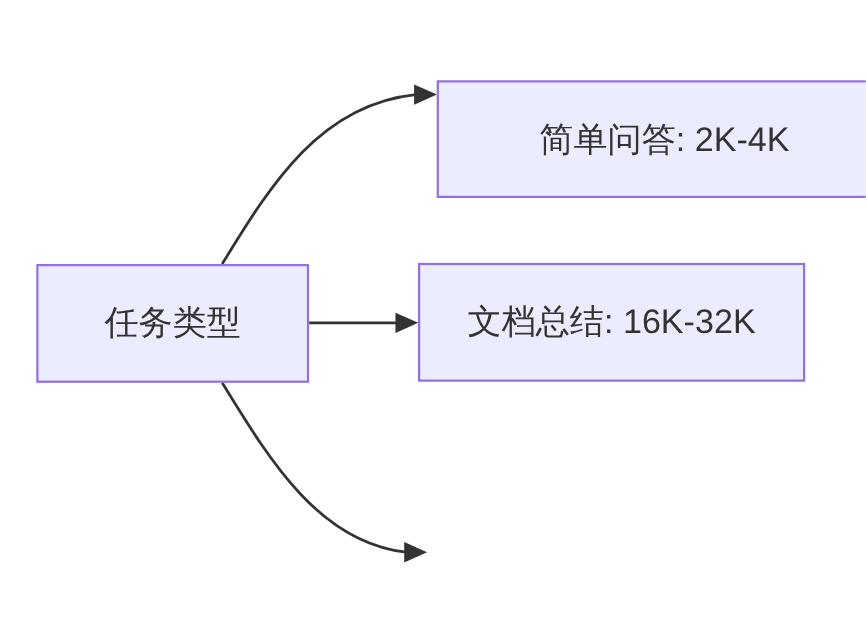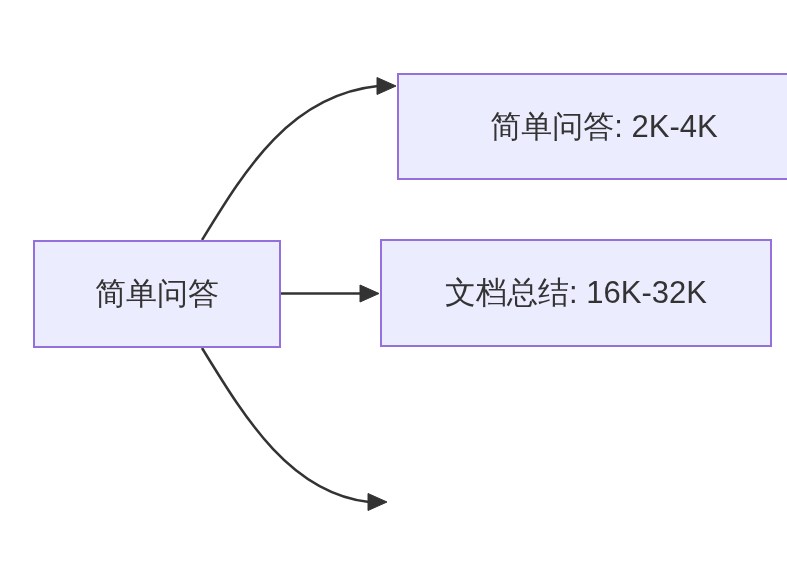--- a/index.html
+++ b/index.html
@@ -55,21 +55,21 @@
     text-align: center;
   }
   .node .node-label {
     color: var(--label-text);
     font-size: 31px;
     line-height: 1.2;
     white-space: nowrap;
   }
   .node-root   { left: 33px;  top: 240px; width: 248px; height: 108px; }
   .node-top    { left: 397px; top: 31px;  width: 414px; height: 107px; margin-top: 42px; }
-  .node-middle { left: 380px; top: 239px; width: 392px; height: 108px; }
+  .node-middle { left: 380px; top: 239px; width: 352px; height: 108px; }
   .node-bottom { left: 388px; top: 448px; width: 377px; height: 108px; }
 </style>
 </head>
 <body>
 
 <div class="canvas">
 
   <svg class="edges" viewBox="0 0 787 572" xmlns="http://www.w3.org/2000/svg">
 
     <g>
@@ -82,21 +82,21 @@
       <polygon class="arrowhead" points="379,293.5 360,285 360,302"></polygon>
     </g>
 
     <g>
       <path class="edge-line" d="M202,348 C245,418 290,493 369,502"></path>
       <polygon class="arrowhead" points="387,502 368,493.5 368,510.5"></polygon>
     </g>
   </svg>
 
   <div class="node node-root">
-    <span class="node-label">简单问答</span>
+    <span class="node-label">任务类型</span>
   </div>
 
   <div class="node node-top">
     <span class="node-label">简单问答: 2K-4K</span>
   </div>
 
   <div class="node node-middle">
     <span class="node-label">文档总结: 16K-32K</span>
   </div>
 

